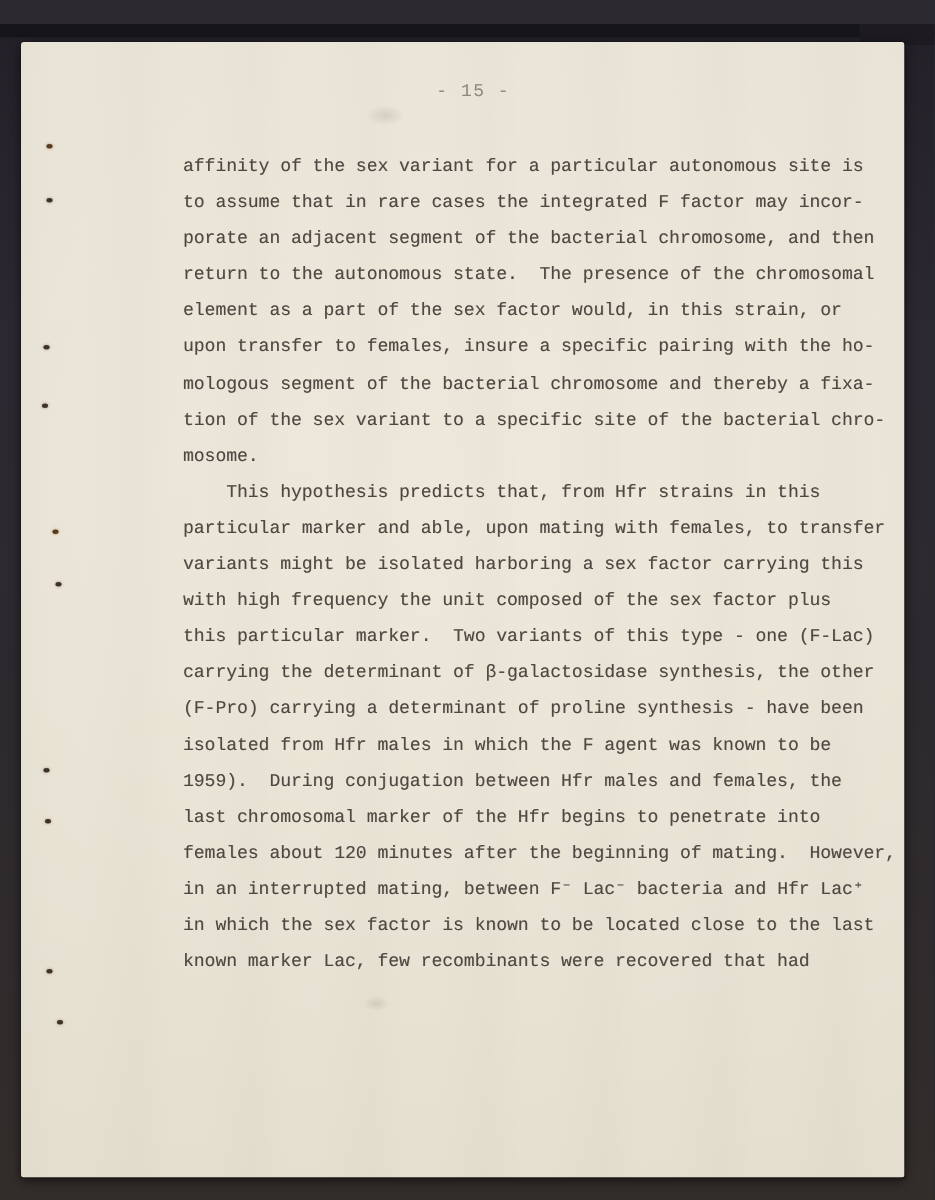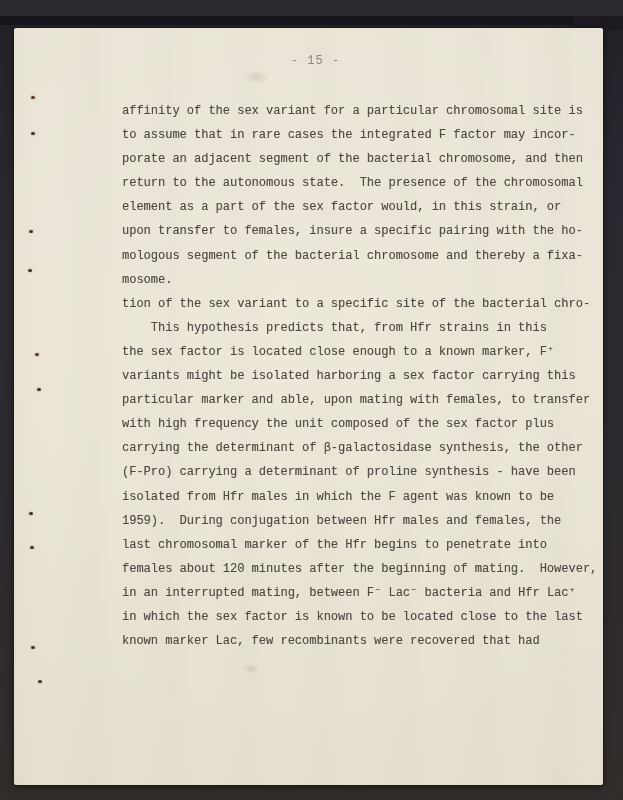--- a/index.html
+++ b/index.html
@@ -92,36 +92,36 @@
 
 <div class="scene">
   <div class="backdrop-top-strip"></div>
   <div class="backdrop-corner"></div>
 
   <div class="paper">
     <div class="page-number">- 15 -</div>
 
     <div class="text-block" id="text-block">
         <div>
-          <div class="line">affinity of the sex variant for a particular chromosomal site is</div>
+          <div class="line">affinity of the sex variant for a particular autonomous site is</div>
           <div class="line">to assume that in rare cases the integrated F factor may incor-</div>
           <div class="line">porate an adjacent segment of the bacterial chromosome, and then</div>
           <div class="line">return to the autonomous state.  The presence of the chromosomal</div>
           <div class="line">element as a part of the sex factor would, in this strain, or</div>
           <div class="line">upon transfer to females, insure a specific pairing with the ho-</div>
           <div class="line">mologous segment of the bacterial chromosome and thereby a fixa-</div>
+          <div class="line">tion of the sex variant to a specific site of the bacterial chro-</div>
           <div class="line">mosome.</div>
-          <div class="line">tion of the sex variant to a specific site of the bacterial chro-</div>
         </div>
         <div>
           <div class="line">    This hypothesis predicts that, from Hfr strains in this</div>
-          <div class="line">the sex factor is located close enough to a known marker, F⁺</div>
+          <div class="line">particular marker and able, upon mating with females, to transfer</div>
           <div class="line">variants might be isolated harboring a sex factor carrying this</div>
-          <div class="line">particular marker and able, upon mating with females, to transfer</div>
           <div class="line">with high frequency the unit composed of the sex factor plus</div>
+          <div class="line">this particular marker.  Two variants of this type - one (F-Lac)</div>
           <div class="line">carrying the determinant of β-galactosidase synthesis, the other</div>
           <div class="line">(F-Pro) carrying a determinant of proline synthesis - have been</div>
           <div class="line">isolated from Hfr males in which the F agent was known to be</div>
           <div class="line">1959).  During conjugation between Hfr males and females, the</div>
           <div class="line">last chromosomal marker of the Hfr begins to penetrate into</div>
           <div class="line">females about 120 minutes after the beginning of mating.  However,</div>
           <div class="line">in an interrupted mating, between F⁻ Lac⁻ bacteria and Hfr Lac⁺</div>
           <div class="line">in which the sex factor is known to be located close to the last</div>
           <div class="line">known marker Lac, few recombinants were recovered that had</div>
         </div>

